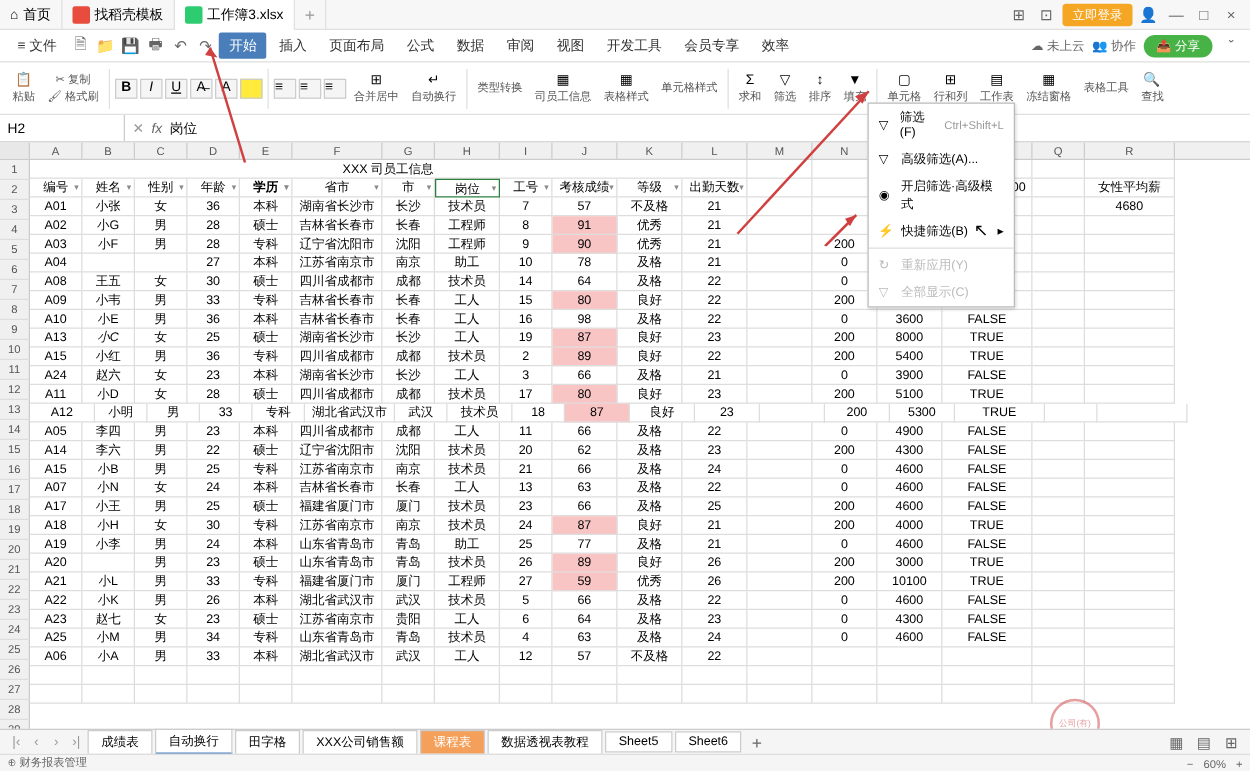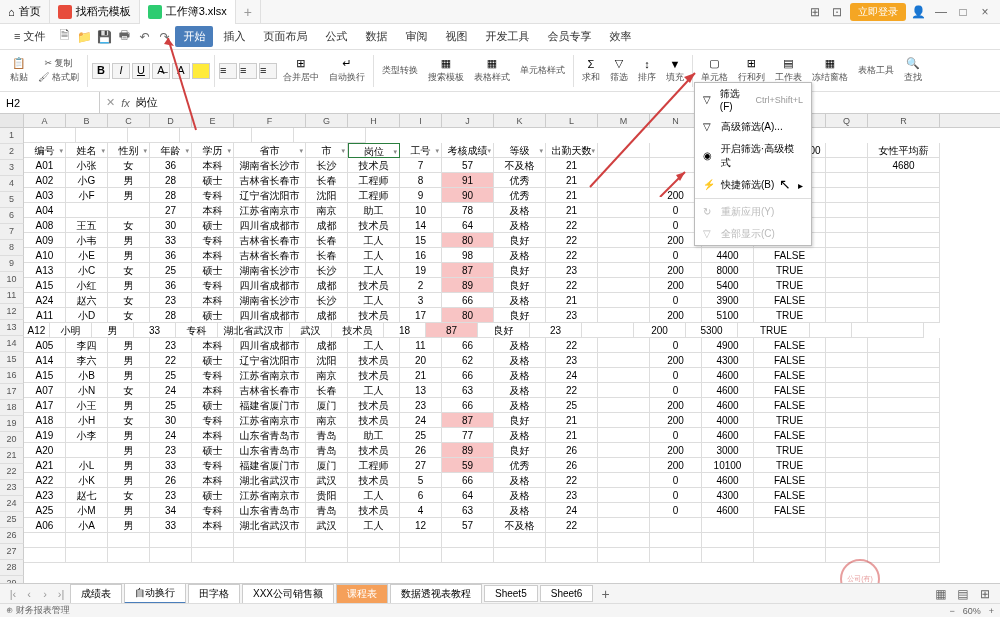--- a/index.html
+++ b/index.html
@@ -113,20 +113,26 @@
   <span class="menu-item active">开始</span>
   <span class="menu-item">插入</span>
   <span class="menu-item">页面布局</span>
   <span class="menu-item">公式</span>
   <span class="menu-item">数据</span>
   <span class="menu-item">审阅</span>
   <span class="menu-item">视图</span>
   <span class="menu-item">开发工具</span>
   <span class="menu-item">会员专享</span>
   <span class="menu-item">效率</span>
+  <div class="menu-right">
+    <span class="cloud-item">☁ <span>未上云</span></span>
+    <span class="cloud-item">👥 <span>协作</span></span>
+    <span class="share-btn">📤 <span>分享</span></span>
+    <span class="win-btn">ˇ</span>
+  </div>
 </div>
 
 <div class="toolbar">
   <div class="tool-group">
       <span>📋</span>
       <span class="tool-label">粘贴</span>
     </div>
   <div class="tool-group">
       <span class="tool-label">✂ <span>复制</span></span>
       <span class="tool-label">🖌 <span>格式刷</span></span>
@@ -149,21 +155,21 @@
   <div class="tool-group">
       <span>↵</span>
       <span class="tool-label">自动换行</span>
     </div>
   <div class="tool-sep"></div>
   <div class="tool-group">
       <span class="tool-label">类型转换</span>
     </div>
   <div class="tool-group">
       <span>▦</span>
-      <span class="tool-label">搜索模板</span>
+      <span class="tool-label">司员工信息</span>
     </div>
   <div class="tool-group">
       <span>▦</span>
       <span class="tool-label">表格样式</span>
     </div>
   <div class="tool-group">
       <span class="tool-label">单元格样式</span>
     </div>
   <div class="tool-sep"></div>
   <div class="tool-group">
@@ -268,33 +274,34 @@
         <div class="row-h">23</div>
         <div class="row-h">24</div>
         <div class="row-h">25</div>
         <div class="row-h">26</div>
         <div class="row-h">27</div>
         <div class="row-h">28</div>
         <div class="row-h">29</div>
       </div>
     <div class="data-area" id="data-area">
         <div class="data-row title-row">
+          <div class="cell" style="width: 574px;">XXX 司员工信息</div>
           <div class="cell" style="width: 52px;"></div>
           <div class="cell" style="width: 52px;"></div>
           <div class="cell" style="width: 52px;"></div>
           <div class="cell" style="width: 72px;"></div>
           <div class="cell" style="width: 42px;"></div>
           <div class="cell" style="width: 72px;"></div>
         </div>
         <div class="data-row">
           <div class="cell hdr" style="width: 42px;">编号</div>
           <div class="cell hdr" style="width: 42px;">姓名</div>
           <div class="cell hdr" style="width: 42px;">性别</div>
           <div class="cell hdr" style="width: 42px;">年龄</div>
-          <div class="cell hdr" style="width: 42px;">学历</div>
+          <div class="cell hdr" style="width: 42px; font-weight: bold;">学历</div>
           <div class="cell hdr" style="width: 72px;">省市</div>
           <div class="cell hdr" style="width: 42px;">市</div>
           <div class="cell hdr sel" style="width: 52px;">岗位</div>
           <div class="cell hdr" style="width: 42px;">工号</div>
           <div class="cell hdr" style="width: 52px;">考核成绩</div>
           <div class="cell hdr" style="width: 52px;">等级</div>
           <div class="cell hdr" style="width: 52px;">出勤天数</div>
           <div class="cell" style="width: 52px;"></div>
           <div class="cell" style="width: 52px;"></div>
           <div class="cell" style="width: 52px;"></div>
@@ -430,28 +437,28 @@
           <div class="cell" style="width: 42px;">本科</div>
           <div class="cell" style="width: 72px;">吉林省长春市</div>
           <div class="cell" style="width: 42px;">长春</div>
           <div class="cell" style="width: 52px;">工人</div>
           <div class="cell" style="width: 42px;">16</div>
           <div class="cell" style="width: 52px;">98</div>
           <div class="cell" style="width: 52px;">及格</div>
           <div class="cell" style="width: 52px;">22</div>
           <div class="cell" style="width: 52px;"></div>
           <div class="cell" style="width: 52px;">0</div>
-          <div class="cell" style="width: 52px;">4400</div>
+          <div class="cell" style="width: 52px;">3600</div>
           <div class="cell" style="width: 72px;">FALSE</div>
           <div class="cell" style="width: 42px;"></div>
           <div class="cell" style="width: 72px;"></div>
         </div>
         <div class="data-row">
           <div class="cell" style="width: 42px;">A13</div>
-          <div class="cell" style="width: 42px;">小C</div>
+          <div class="cell" style="width: 42px; font-style: italic;">小C</div>
           <div class="cell" style="width: 42px;">女</div>
           <div class="cell" style="width: 42px;">25</div>
           <div class="cell" style="width: 42px;">硕士</div>
           <div class="cell" style="width: 72px;">湖南省长沙市</div>
           <div class="cell" style="width: 42px;">长沙</div>
           <div class="cell" style="width: 52px;">工人</div>
           <div class="cell" style="width: 42px;">19</div>
           <div class="cell pink" style="width: 52px;">87</div>
           <div class="cell" style="width: 52px;">良好</div>
           <div class="cell" style="width: 52px;">23</div>
@@ -516,21 +523,21 @@
           <div class="cell" style="width: 52px;">良好</div>
           <div class="cell" style="width: 52px;">23</div>
           <div class="cell" style="width: 52px;"></div>
           <div class="cell" style="width: 52px;">200</div>
           <div class="cell" style="width: 52px;">5100</div>
           <div class="cell" style="width: 72px;">TRUE</div>
           <div class="cell" style="width: 42px;"></div>
           <div class="cell" style="width: 72px;"></div>
         </div>
         <div class="data-row">
-          <div class="cell" style="width: 26px;">A12</div>
+          <div class="cell" style="width: 52px;">A12</div>
           <div class="cell" style="width: 42px;">小明</div>
           <div class="cell" style="width: 42px;">男</div>
           <div class="cell" style="width: 42px;">33</div>
           <div class="cell" style="width: 42px;">专科</div>
           <div class="cell" style="width: 72px;">湖北省武汉市</div>
           <div class="cell" style="width: 42px;">武汉</div>
           <div class="cell" style="width: 52px;">技术员</div>
           <div class="cell" style="width: 42px;">18</div>
           <div class="cell pink" style="width: 52px;">87</div>
           <div class="cell" style="width: 52px;">良好</div>

